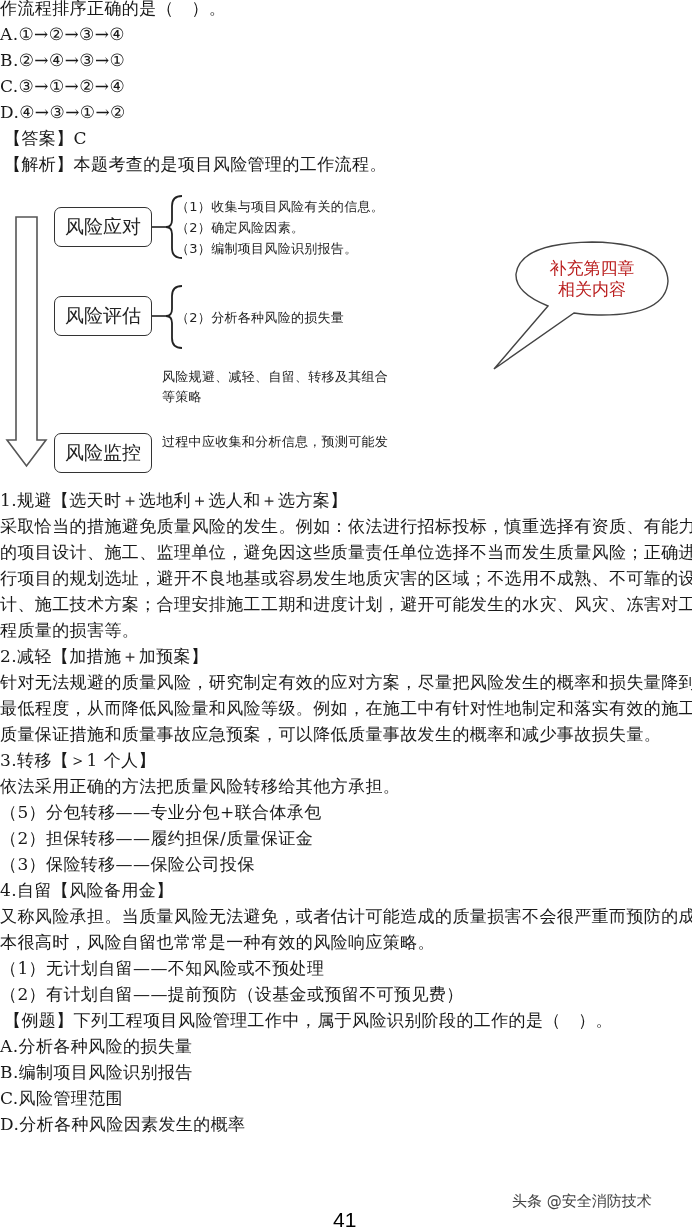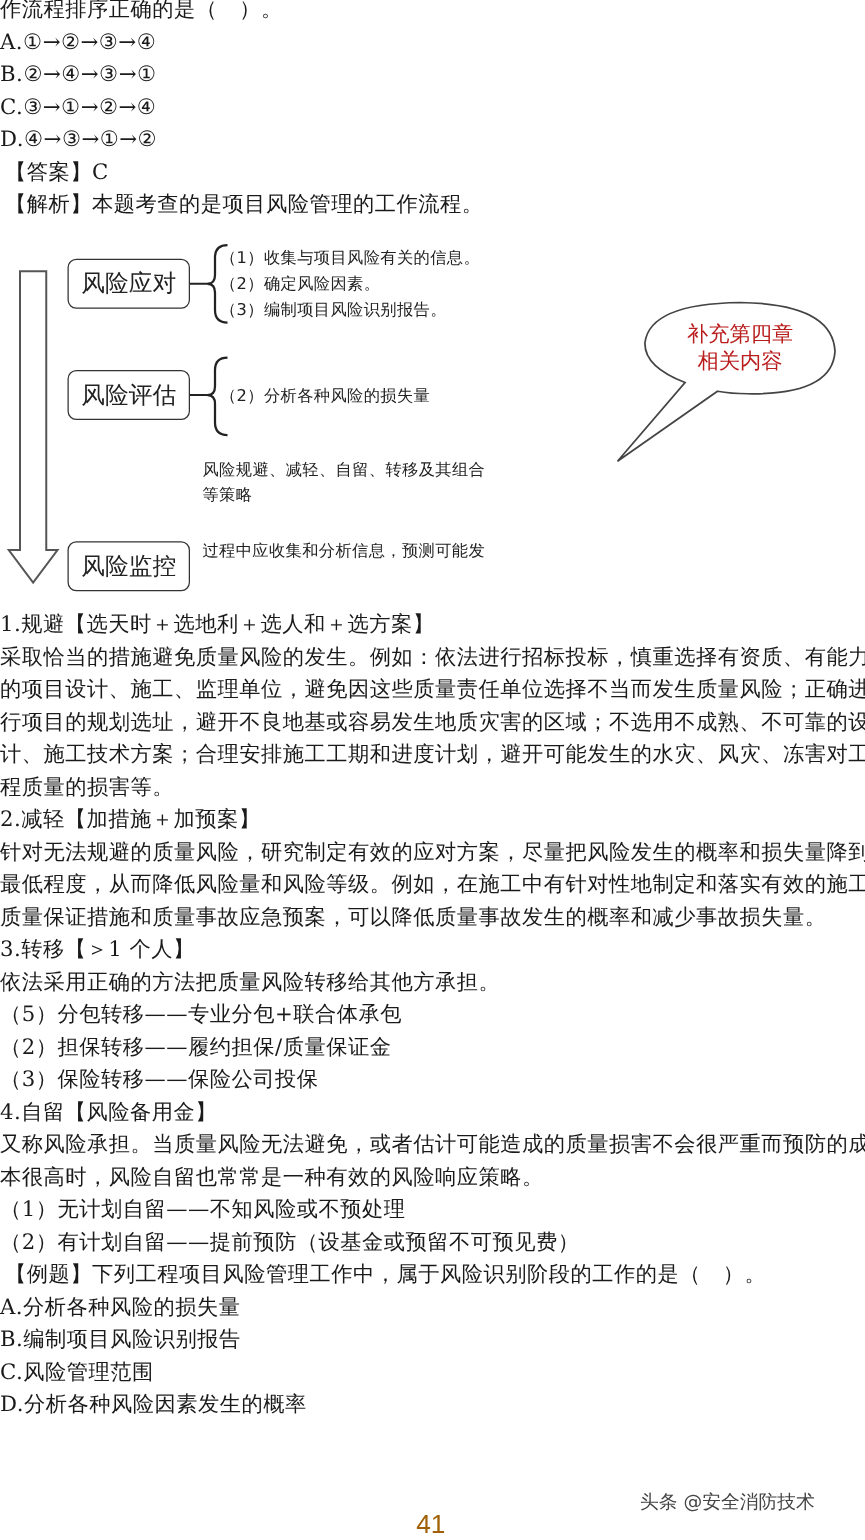--- a/index.html
+++ b/index.html
@@ -8,21 +8,21 @@
   .line { position: absolute; left: 0; white-space: nowrap; font-size: 17px; line-height: 22px; letter-spacing: 0.4px; }
   .indent { left: 4px; }
   .diagram { position: absolute; left: 0; top: 188px; width: 692px; height: 300px; }
   .box { position: absolute; left: 54px; width: 96px; height: 38px; border: 1.5px solid #333; border-radius: 7px;
          font-family: "DejaVu Sans", sans-serif; font-size: 19px; color: #222; display: flex; align-items: center; justify-content: center; }
   .dtext { position: absolute; font-family: "DejaVu Sans", sans-serif; font-size: 13px; line-height: 21px; color: #222; white-space: nowrap; letter-spacing: 0.3px; }
   .u { text-underline-offset: 2px; text-align: right; }
   .callout-text { position: absolute; left: 540px; top: 70px; width: 104px; text-align: center;
                   font-family: "DejaVu Sans", sans-serif; font-size: 17px; line-height: 21px; color: #b91c1c; }
   .footer-wm { position: absolute; left: 512px; top: 1192px; font-family: "DejaVu Sans", sans-serif; font-size: 15px; color: #444; }
-  .page-num { position: absolute; left: 333px; top: 1208px; font-family: "Liberation Sans", sans-serif; font-size: 21px; color: #a16207; }
+  .page-num { position: absolute; left: 333px; top: 1208px; font-family: "Liberation Sans", sans-serif; font-size: 21px; color: #000000; }
 </style>
 </head>
 <body>
 
 <div class="line" style="top:-3px">作流程排序正确的是（　）。</div>
 <div class="line" style="top:23px"><span>A.</span><span>①→②→③→④</span></div>
 <div class="line" style="top:49px"><span>B.</span><span>②→④→③→①</span></div>
 <div class="line" style="top:75px"><span>C.</span><span>③→①→②→④</span></div>
 <div class="line" style="top:101px"><span>D.</span><span>④→③→①→②</span></div>
 <div class="line indent" style="top:127px">【答案】C</div>

